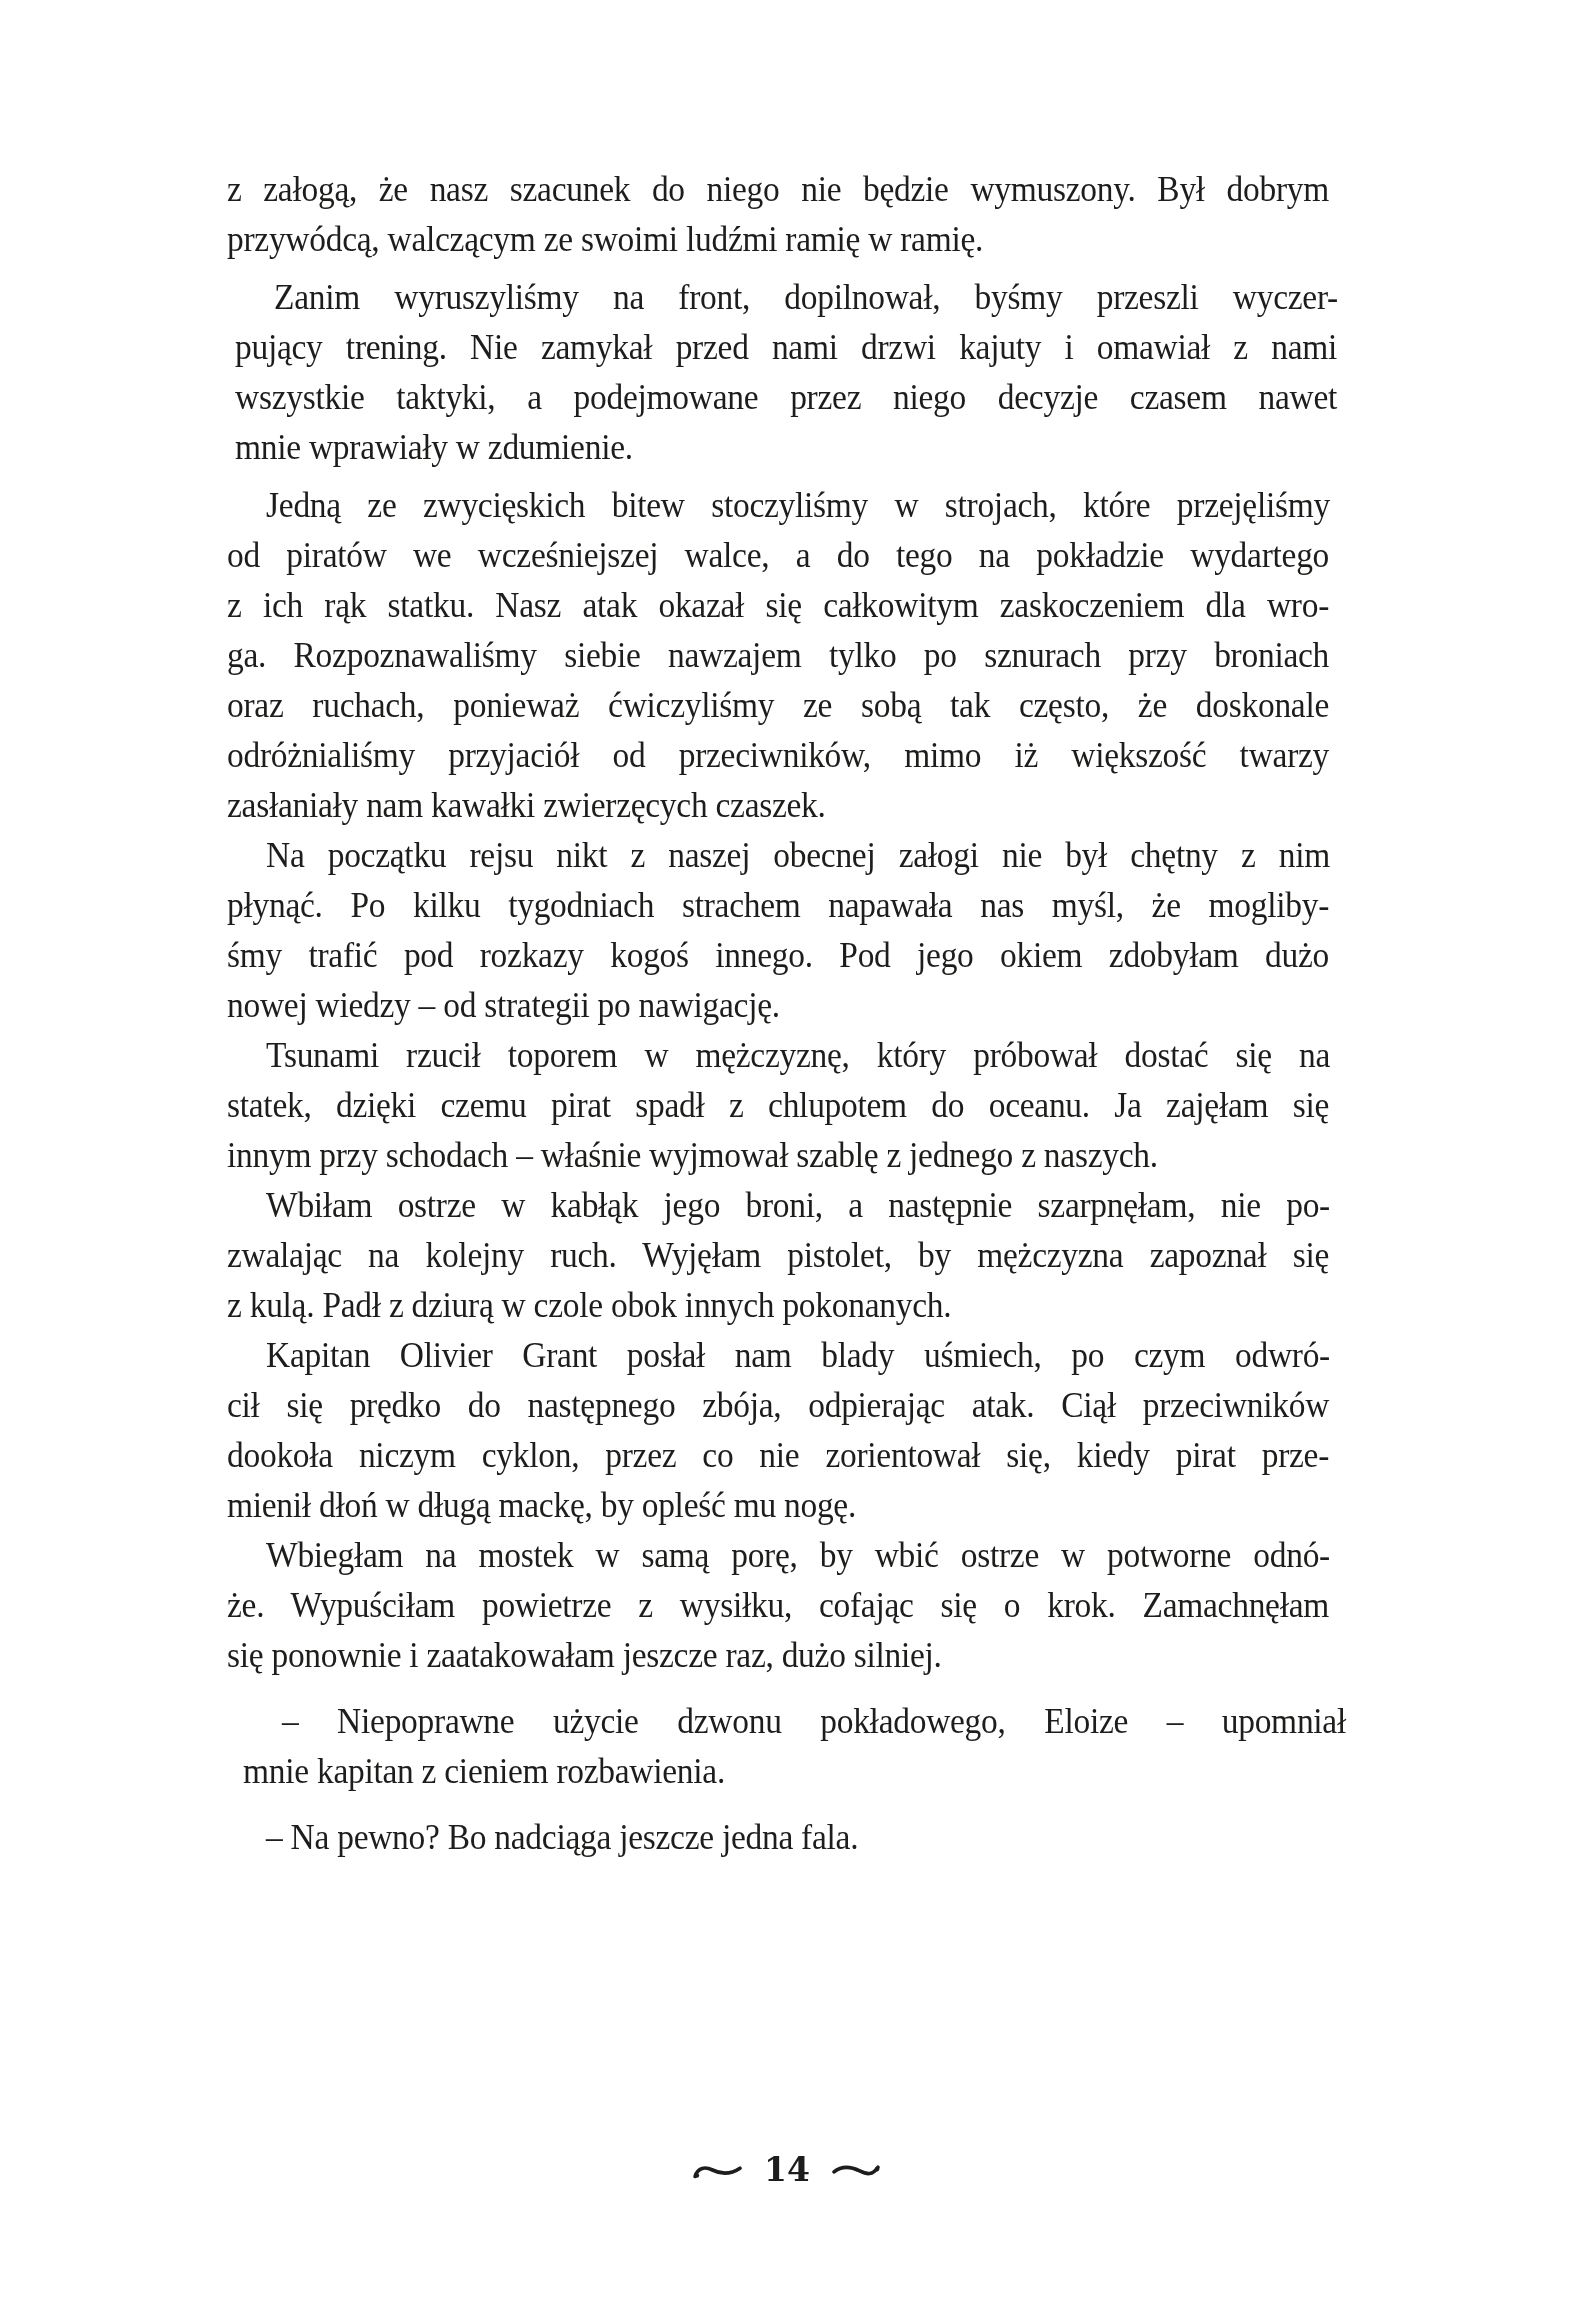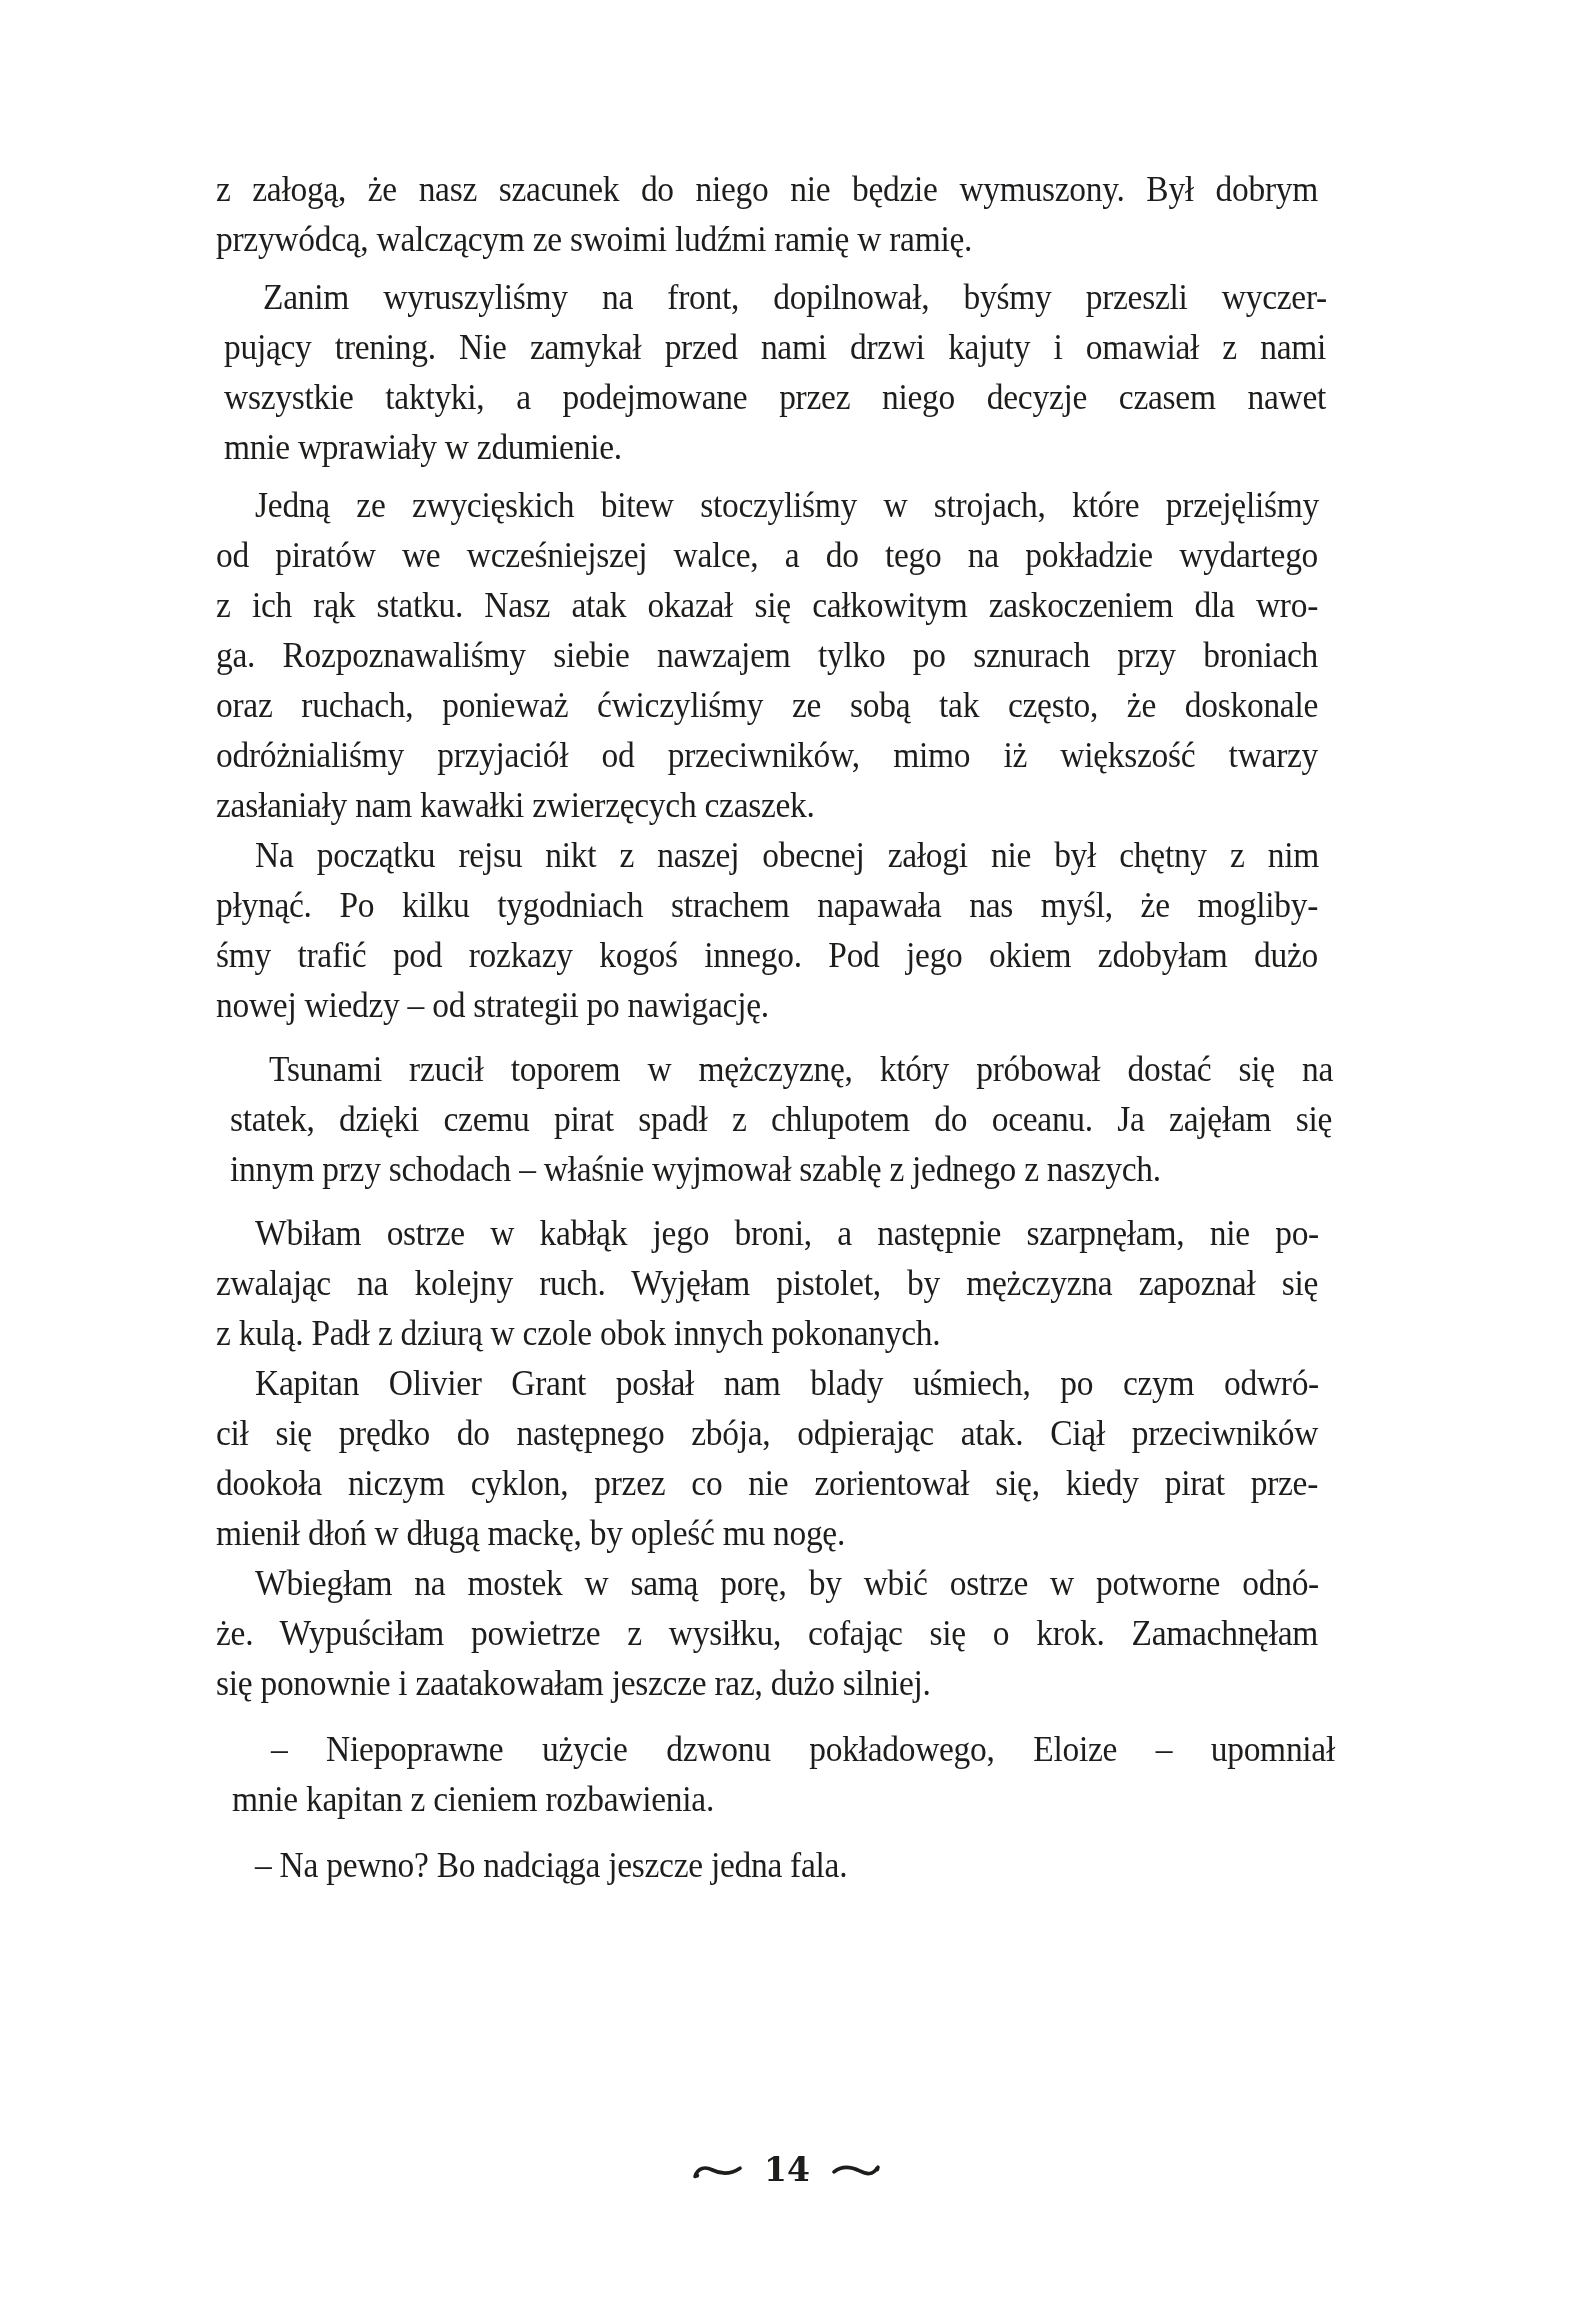--- a/index.html
+++ b/index.html
@@ -10,21 +10,21 @@
     body {
       width: 1591px;
       height: 2300px;
       position: relative;
       overflow: hidden;
       font-family: "Liberation Serif", "DejaVu Serif", serif;
       color: #1d1d1b;
     }
     .page {
       position: absolute;
-      left: 216px;
+      left: 227px;
       top: 164px;
       width: 1102px;
     }
     .line {
       display: block;
       font-size: 36px;
       line-height: 50px;
       height: 50px;
       white-space: nowrap;
       text-align: justify;
@@ -90,21 +90,21 @@
     <span class="line last">zasłaniały nam kawałki zwierzęcych czaszek.</span>
   </p>
 
   <p style="margin:0">
     <span class="line indent">Na początku rejsu nikt z naszej obecnej załogi nie był chętny z nim</span>
     <span class="line">płynąć. Po kilku tygodniach strachem napawała nas myśl, że mogliby-</span>
     <span class="line">śmy trafić pod rozkazy kogoś innego. Pod jego okiem zdobyłam dużo</span>
     <span class="line last">nowej wiedzy – od strategii po nawigację.</span>
   </p>
 
-  <p style="margin:14px">
+  <p style="margin:0">
     <span class="line indent">Tsunami rzucił toporem w mężczyznę, który próbował dostać się na</span>
     <span class="line">statek, dzięki czemu pirat spadł z chlupotem do oceanu. Ja zajęłam się</span>
     <span class="line last">innym przy schodach – właśnie wyjmował szablę z jednego z naszych.</span>
   </p>
 
   <p style="margin:0">
     <span class="line indent">Wbiłam ostrze w kabłąk jego broni, a następnie szarpnęłam, nie po-</span>
     <span class="line">zwalając na kolejny ruch. Wyjęłam pistolet, by mężczyzna zapoznał się</span>
     <span class="line last">z kulą. Padł z dziurą w czole obok innych pokonanych.</span>
   </p>

